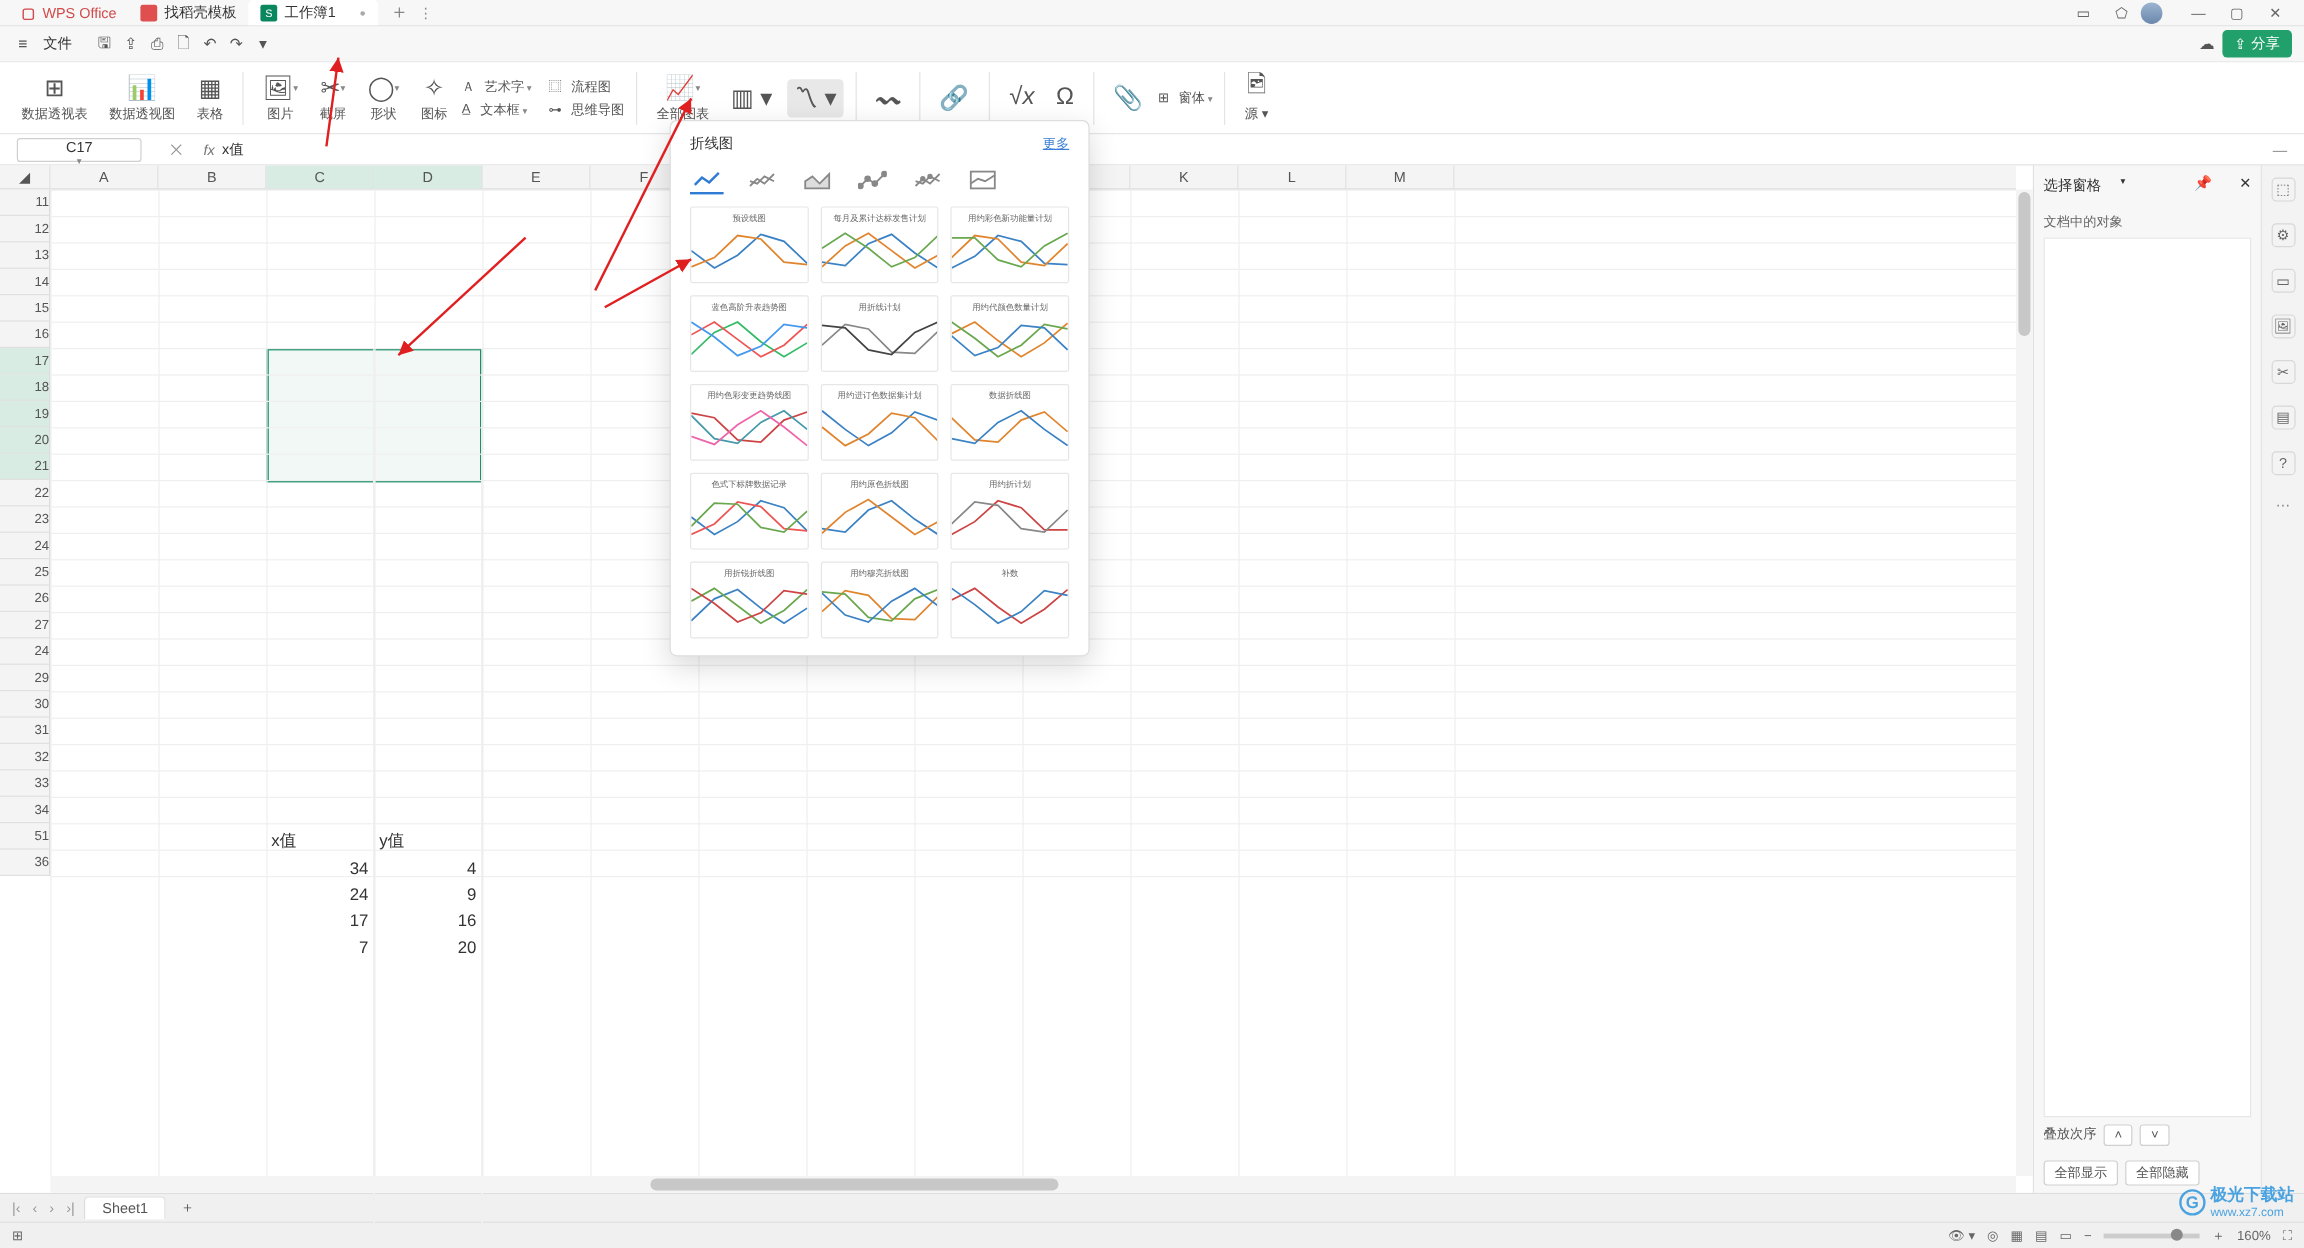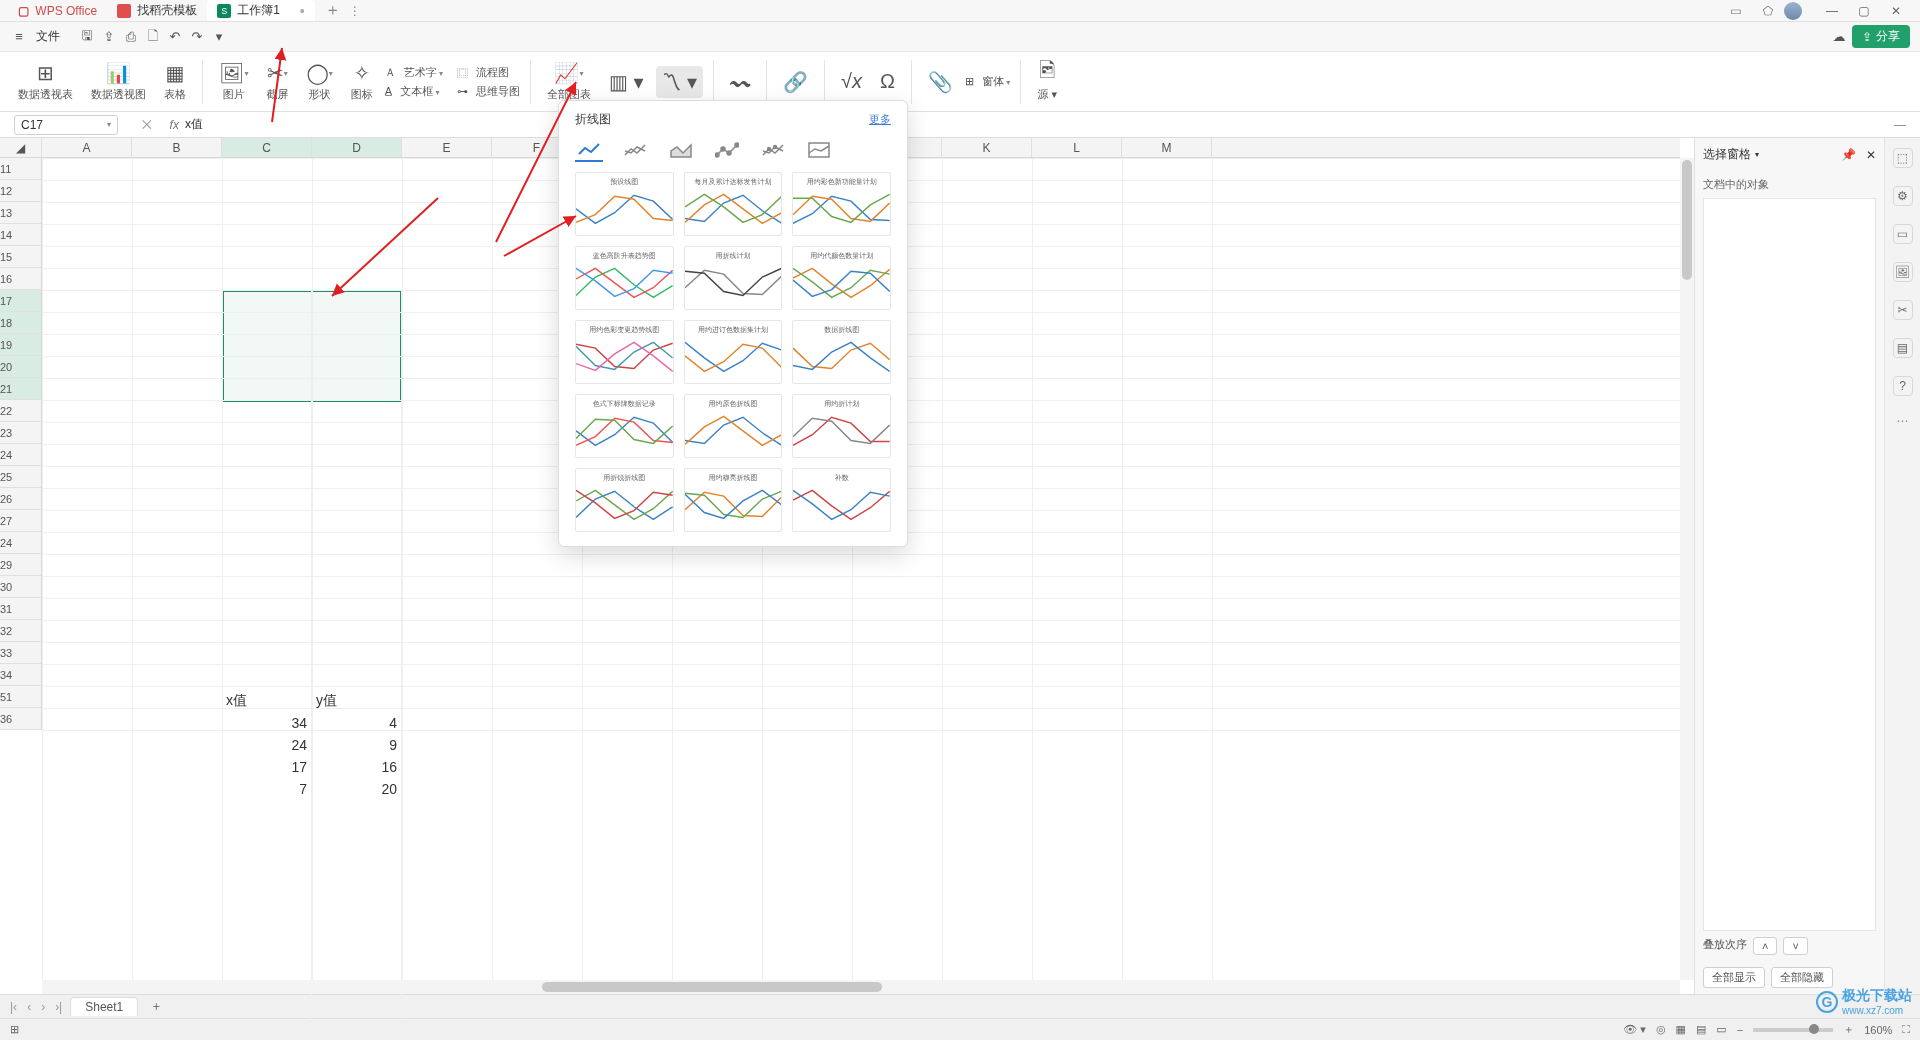--- a/index.html
+++ b/index.html
@@ -28,41 +28,41 @@
 
 .ribbon { height: 60px; background: #fff; border-bottom: 1px solid #e0e0e0; display: flex; align-items: center; padding: 4px 12px; gap: 6px; }
 .rgroup { display: flex; flex-direction: column; align-items: center; gap: 2px; font-size: 11px; color: #555; padding: 0 6px; }
 .rgroup .ri { font-size: 20px; color: #555; height: 24px; display: flex; align-items: center; }
 .rrow { display: flex; align-items: center; gap: 8px; font-size: 11px; color: #555; }
 .rsep { width: 1px; height: 44px; background: #e4e4e4; margin: 0 4px; }
 .rgroup.dd .ri::after, .rrow .dd::after { content: " ▾"; font-size: 8px; color: #888; }
 
 
 .fbar { height: 26px; background: #fff; border-bottom: 1px solid #ddd; display: flex; align-items: center; padding: 0 10px 0 14px; }
-.namebox { width: 104px; height: 20px; border: 1px solid #d0d0d0; background: #fff; text-align: center; font-size: 12px; display: flex; align-items: center; justify-content: space-between; padding: 0 6px; border-radius: 3px; }
+.namebox { width: 104px; height: 20px; border: 1px solid #d0d0d0; background: #fff; text-align: center; font-size: 12px; display: flex; align-items: center; justify-content: space-between; padding: 0 6px; border-radius: 3px; flex-direction: column; }
 .fbar .fx-ic { color: #777; margin: 0 6px 0 18px; font-style: italic; }
 .fbar .fx-val { font-size: 12px; color: #333; }
 
 
 .sheet-area { position: relative; display: flex; height: calc(1040px - 22px - 30px - 60px - 26px - 24px - 22px); }
 .grid-wrap { position: relative; flex: 1; background: #fff; }
 .colhdr { position: absolute; top: 0; left: 0; right: 14px; height: 20px; display: flex; background: #f4f4f4; border-bottom: 1px solid #d8d8d8; }
 .colhdr .cc { border-right: 1px solid #e0e0e0; text-align: center; font-size: 12px; color: #555; line-height: 20px; }
 .rowhdr { position: absolute; top: 20px; left: 0; width: 42px; background: #f4f4f4; border-right: 1px solid #d8d8d8; }
-.rowhdr .rr { height: 22px; border-bottom: 1px solid #e0e0e0; text-align: left; font-size: 11px; color: #555; line-height: 22px; }
+.rowhdr .rr { height: 22px; border-bottom: 1px solid #e0e0e0; text-align: right; font-size: 11px; color: #555; line-height: 22px; }
 .rowhdr .rr.sel { background: #d8ece3; }
 .cells { position: absolute; top: 20px; left: 42px; right: 14px; bottom: 14px; }
 .cell { position: absolute; top: 0; height: 100%; border-right: 1px solid #efefef; border-bottom: 1px solid #efefef; padding: 1px 4px; font-size: 14px; display: flex; align-items: center; }
 .cell.right { justify-content: flex-end; }
 .selbox { position: absolute; border: 2px solid #1a8f6a; background: rgba(26,143,106,0.06); }
 .gridlines-v, .gridlines-h { position: absolute; background: #efefef; }
 
 
 .rpanel { width: 190px; background: #f7f7f7; border-left: 1px solid #e0e0e0; display: flex; flex-direction: column; }
-.rpanel .phdr { padding: 8px; font-size: 12px; display: flex; align-items: center; gap: 4px; color: #333; }
+.rpanel .phdr { padding: 8px; font-size: 12px; display: flex; align-items: flex-start; gap: 16px; color: #333; }
 .rpanel .psub { padding: 6px 8px; font-size: 11px; color: #666; }
 .rpanel .plist { flex: 1; background: #fff; margin: 0 8px; border: 1px solid #e6e6e6; }
 .rpanel .pfoot { padding: 6px 8px; display: flex; gap: 6px; font-size: 11px; color: #555; }
 .btn-sm { border: 1px solid #d0d0d0; background: #fff; padding: 2px 8px; border-radius: 3px; font-size: 11px; }
 
 
 .rrail { width: 36px; background: #f3f3f3; border-left: 1px solid #e4e4e4; display: flex; flex-direction: column; align-items: center; gap: 18px; padding-top: 10px; color: #666; }
 .rrail .ri2 { width: 20px; height: 20px; display: flex; align-items: center; justify-content: center; border: 1px solid #d8d8d8; border-radius: 4px; font-size: 12px; }
 
 

